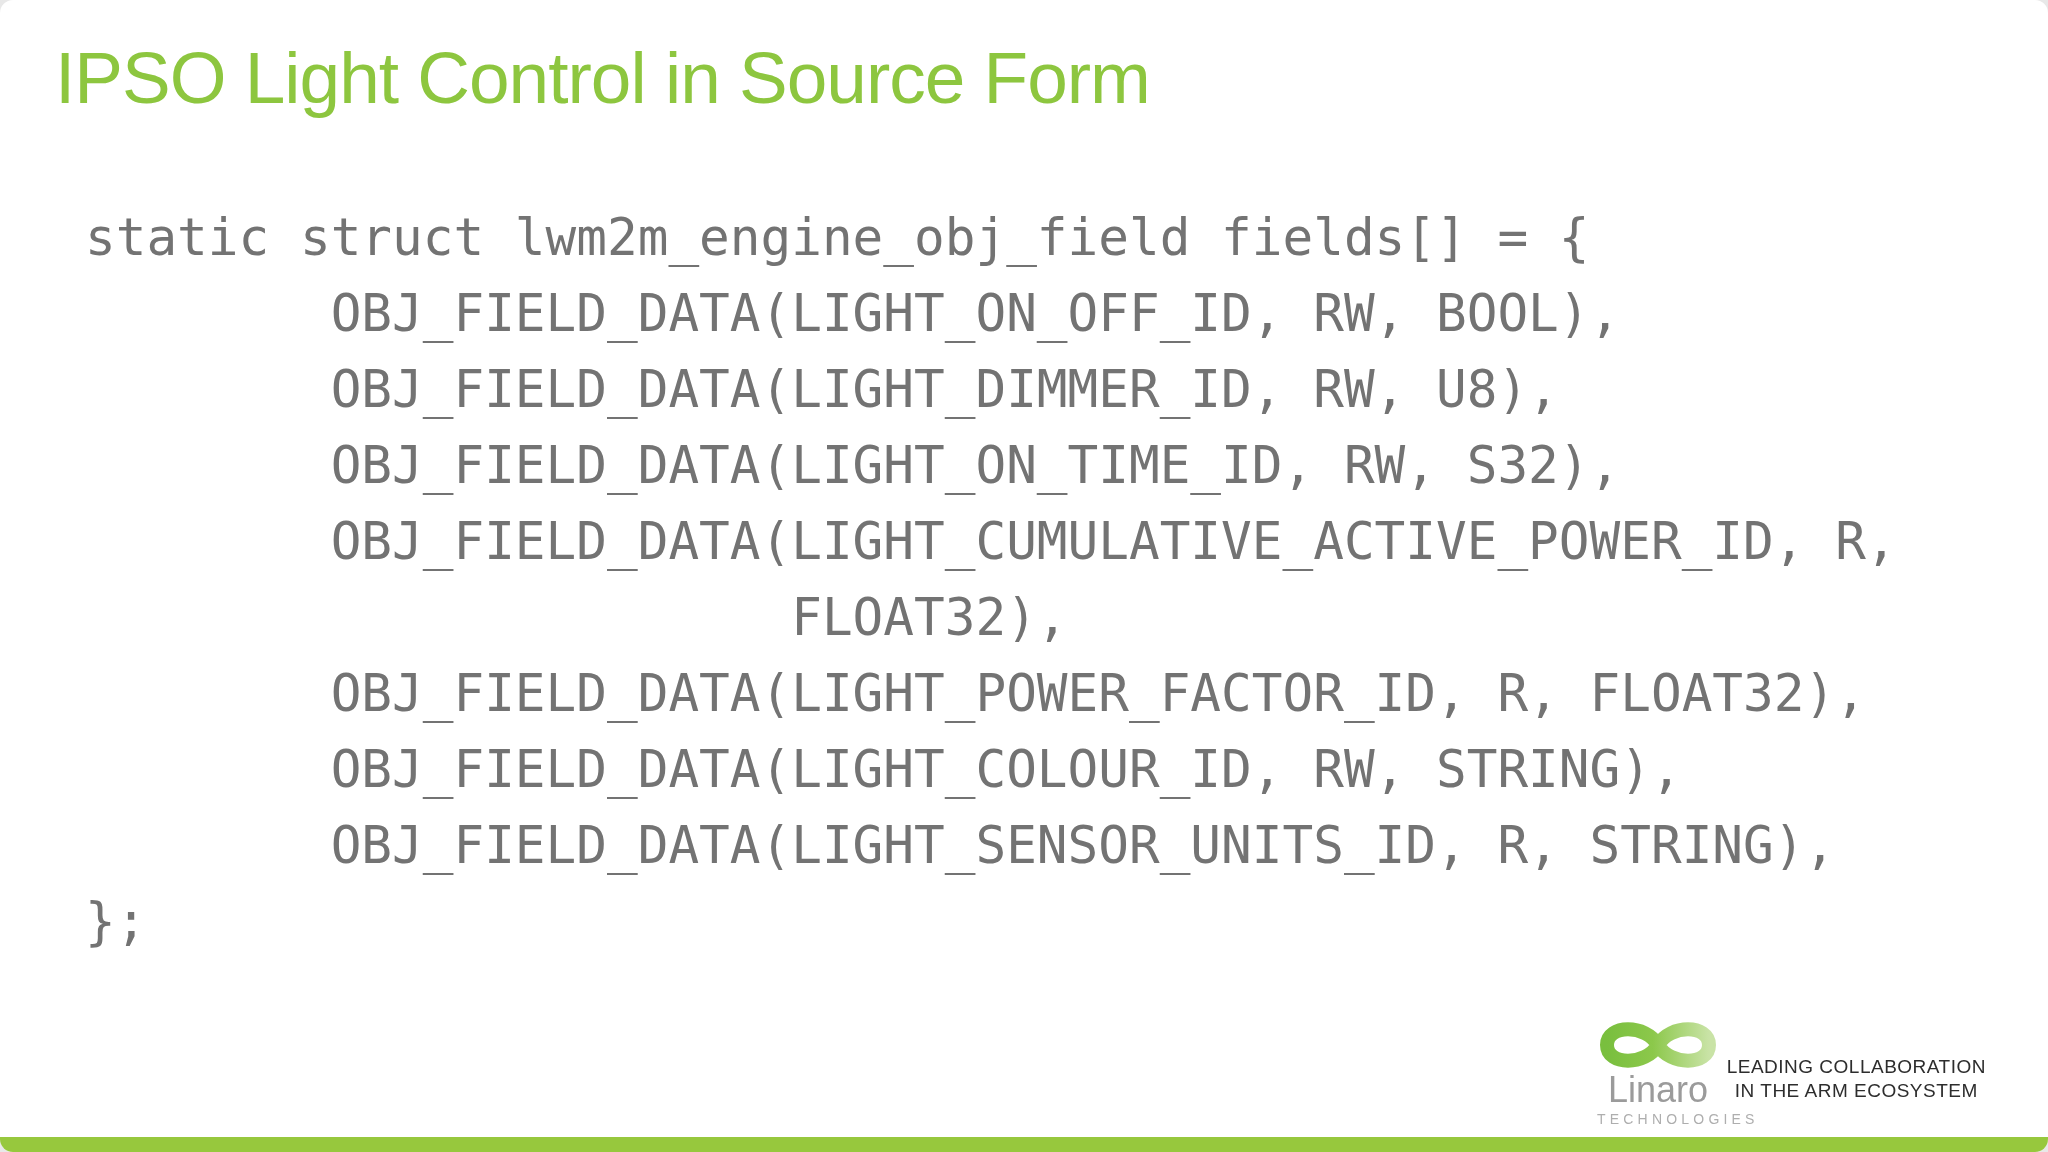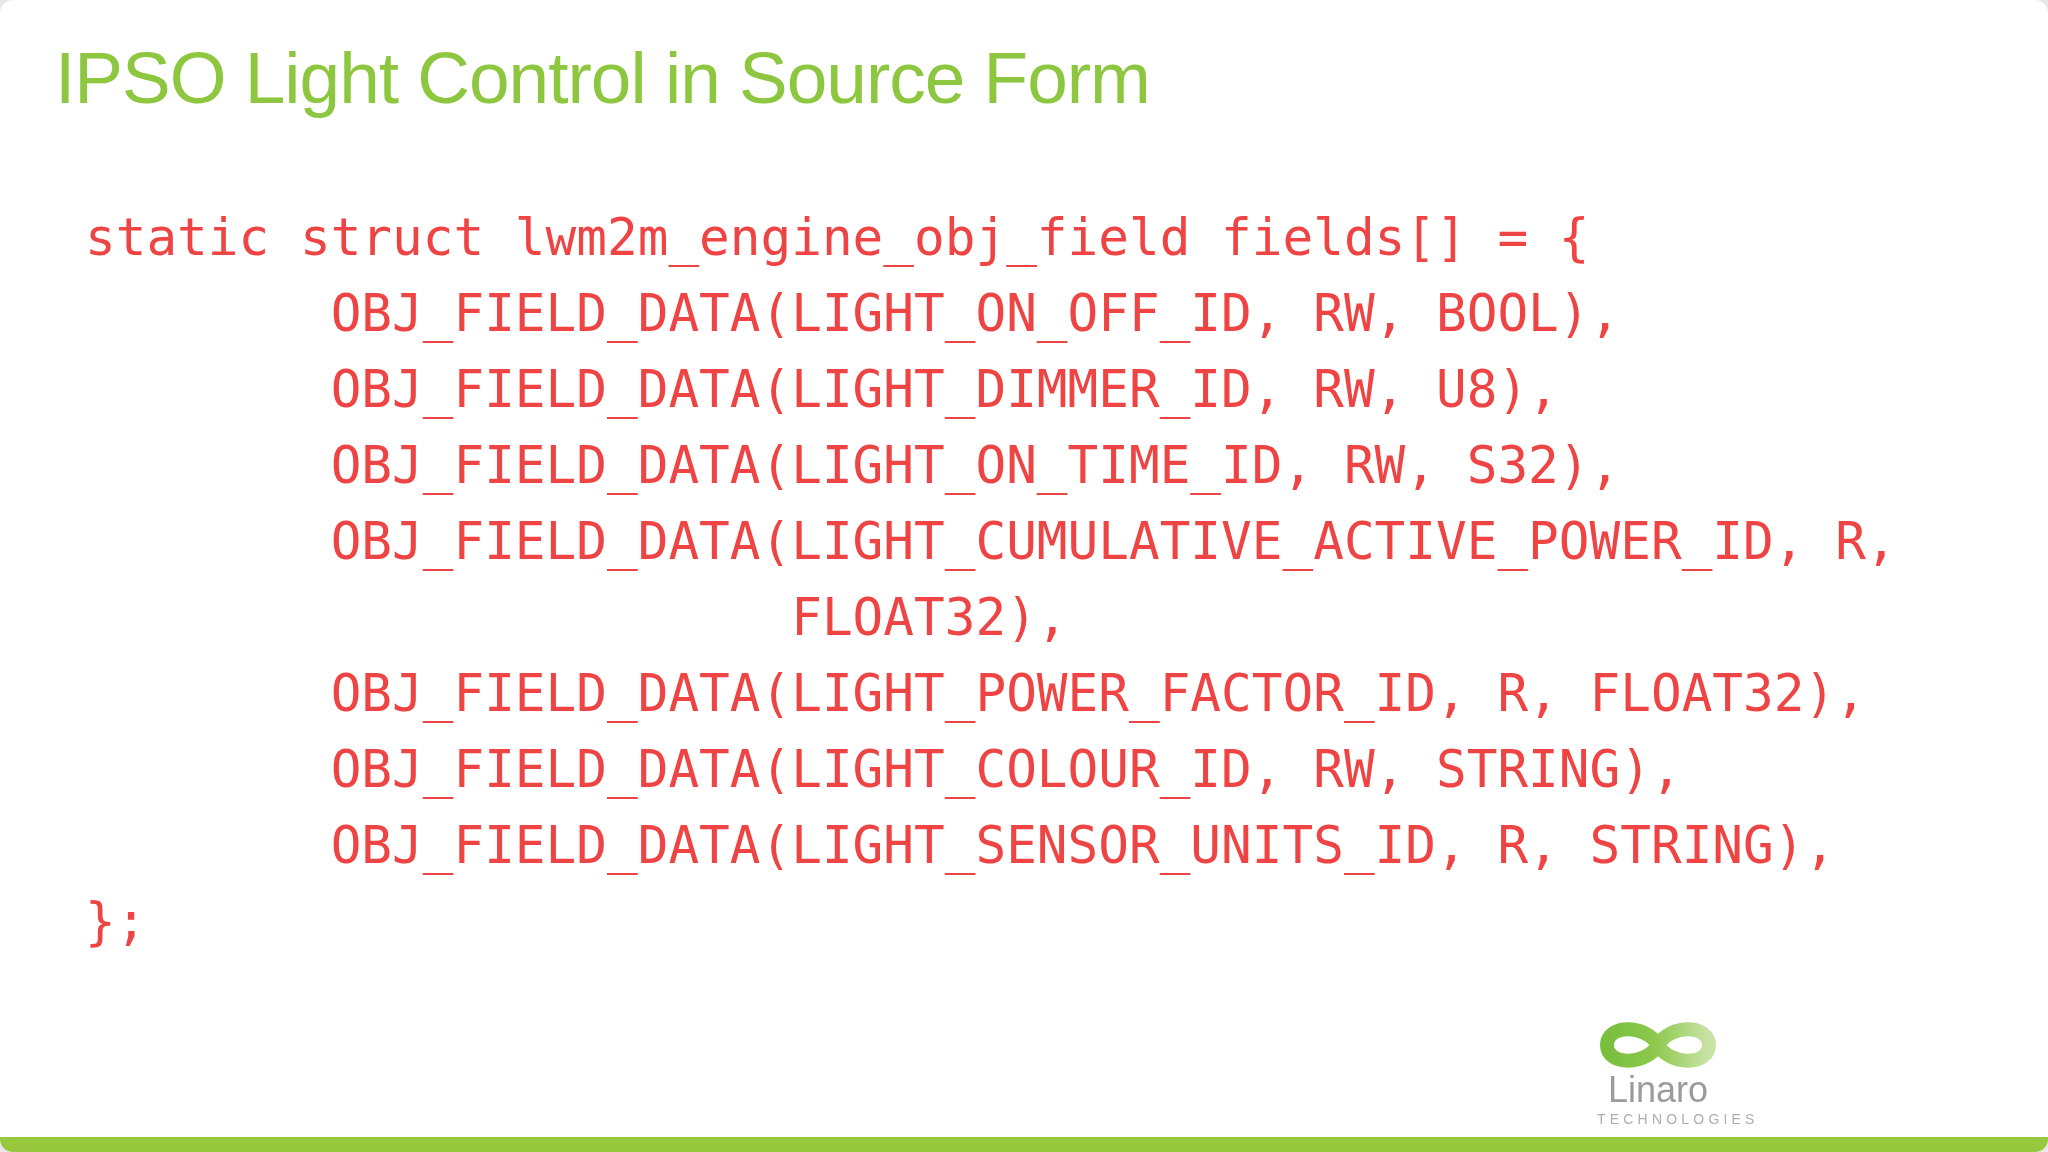--- a/index.html
+++ b/index.html
@@ -26,21 +26,21 @@
     white-space: nowrap;
   }
 
   .code {
     position: absolute;
     left: 85px;
     top: 200px;
     font-family: "DejaVu Sans Mono", "Liberation Mono", monospace;
     font-size: 51px;
     line-height: 76px;
-    color: #ef4444;
+    color: #737373;
     white-space: pre;
   }
 
   .footer {
     position: absolute;
     left: 0;
     right: 0;
     bottom: 15px;
     height: 125px;
     margin-left: 8px;
@@ -122,18 +122,22 @@
               <stop offset="1" stop-color="#c9e3a6"></stop>
             </linearGradient>
           </defs>
           <path d="M64 27 C 52 6, 13 6, 13 27 C 13 48, 52 48, 64 27 C 76 6, 115 6, 115 27 C 115 48, 76 48, 64 27" fill="none" stroke="url(#infgrad)" stroke-width="14"></path>
         </svg>
       </span>
       <div class="logo-wordmark">Linaro</div>
       <div class="logo-subtext">TECHNOLOGIES</div>
     </div>
 
+    <div class="tagline">
+      <div>LEADING COLLABORATION</div>
+      <div>IN THE ARM ECOSYSTEM</div>
+    </div>
 
   </div>
 
   <div class="bottom-bar"></div>
 
 </div>
 
 </body></html>

